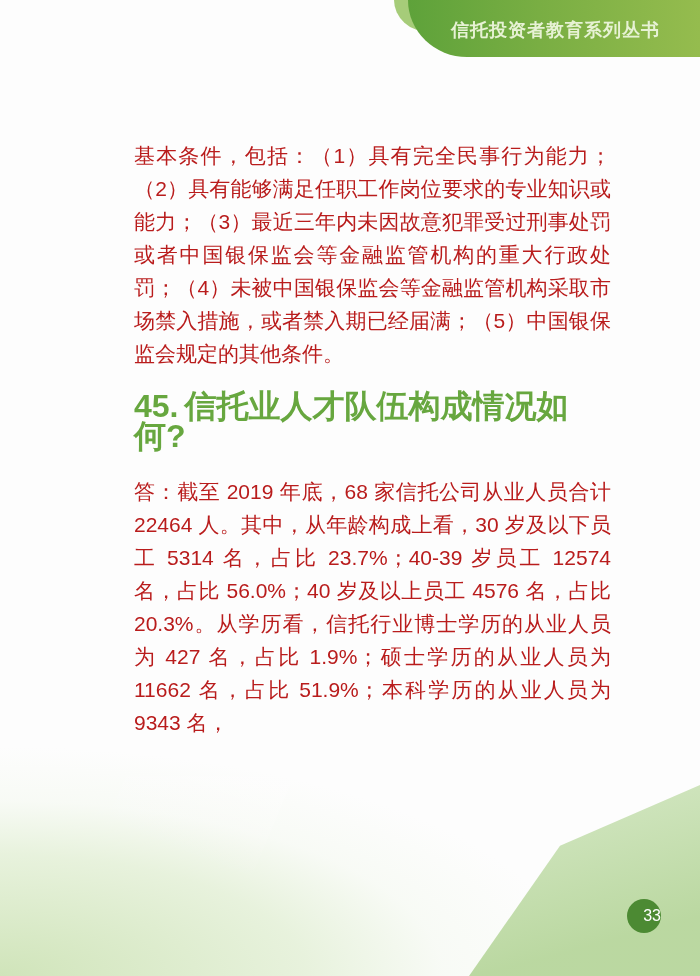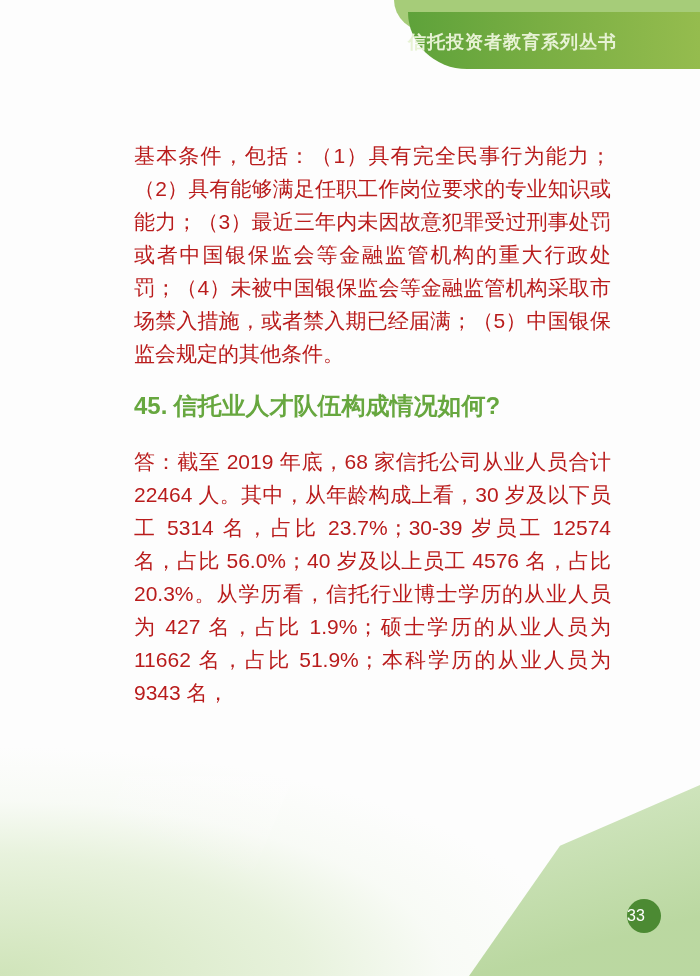--- a/index.html
+++ b/index.html
@@ -18,26 +18,26 @@
 
   
   .banner-under {
     position: absolute; top: 0; right: 0;
     width: 306px; height: 32px;
     background: #a6cc79;
     border-bottom-left-radius: 42px 38px;
     z-index: 1;
   }
   .banner {
-    position: absolute; top: 12px; right: 0;
+    position: absolute; top: 0; right: 0;
     width: 292px; height: 57px;
     background: linear-gradient(90deg, #5ea23a 0%, #79ae43 45%, #95bc4e 100%);
     border-bottom-left-radius: 60px 58px;
     z-index: 2;
-    display: flex; align-items: center; justify-content: flex-start;
+    display: flex; align-items: center; justify-content: flex-end;
   }
   .banner-text {
     color: #e7f2d4;
     font-size: 18px;
     font-weight: bold;
     letter-spacing: 1px;
     padding-right: 40px;
     padding-top: 2px;
   }
 
@@ -82,38 +82,38 @@
     margin: 0;
     font-size: 21px;
     line-height: 33px;
     color: #b91c1c;
     text-align: justify;
     text-justify: inter-character;
     text-align-last: left;
   }
   .question {
     margin: 21px 0 0 0;
-    font-size: 24px;
+    font-size: 32px;
     line-height: 30px;
     font-weight: bold;
     color: #67a73f;
   }
   .question .q-num { margin-right: 6px; }
   .answer { margin-top: 24px; }
 
   
   .page-number {
     position: absolute;
     left: 627px; top: 899px;
     width: 34px; height: 34px;
     border-radius: 50%;
     background: #4c8a33;
     color: #ffffff;
     font-size: 16px;
-    display: flex; align-items: center; justify-content: flex-start;
+    display: flex; align-items: center; justify-content: flex-end;
     z-index: 4;
   }
 </style>
 </head>
 <body>
 
 <div class="page">
 
   <div class="banner-under"></div>
   <div class="banner">
@@ -122,20 +122,20 @@
 
   <div class="footer-wash"></div>
   <div class="footer-tri"></div>
   <div class="footer-streak"></div>
 
   <main class="content">
     <p class="body-text">基本条件，包括：（1）具有完全民事行为能力；（2）具有能够满足任职工作岗位要求的专业知识或能力；（3）最近三年内未因故意犯罪受过刑事处罚或者中国银保监会等金融监管机构的重大行政处罚；（4）未被中国银保监会等金融监管机构采取市场禁入措施，或者禁入期已经届满；（5）中国银保监会规定的其他条件。</p>
     <h2 class="question">
       <span class="q-num">45.</span><span>信托业人才队伍构成情况如何?</span>
     </h2>
-    <p class="body-text answer">答：截至 2019 年底，68 家信托公司从业人员合计 22464 人。其中，从年龄构成上看，30 岁及以下员工 5314 名，占比 23.7%；30-39 岁员工 12574 名，占比 56.0%；40 岁及以上员工 4576 名，占比 20.3%。从学历看，信托行业博士学历的从业人员为 427 名，占比 1.9%；硕士学历的从业人员为 11662 名，占比 51.9%；本科学历的从业人员为 9343 名，</p>
+    <p class="body-text answer">答：截至 2019 年底，68 家信托公司从业人员合计 22464 人。其中，从年龄构成上看，30 岁及以下员工 5314 名，占比 23.7%；40-39 岁员工 12574 名，占比 56.0%；40 岁及以上员工 4576 名，占比 20.3%。从学历看，信托行业博士学历的从业人员为 427 名，占比 1.9%；硕士学历的从业人员为 11662 名，占比 51.9%；本科学历的从业人员为 9343 名，</p>
   </main>
 
   <div class="page-number">
     <span>33</span>
   </div>
 
 </div>
 
 </body></html>

